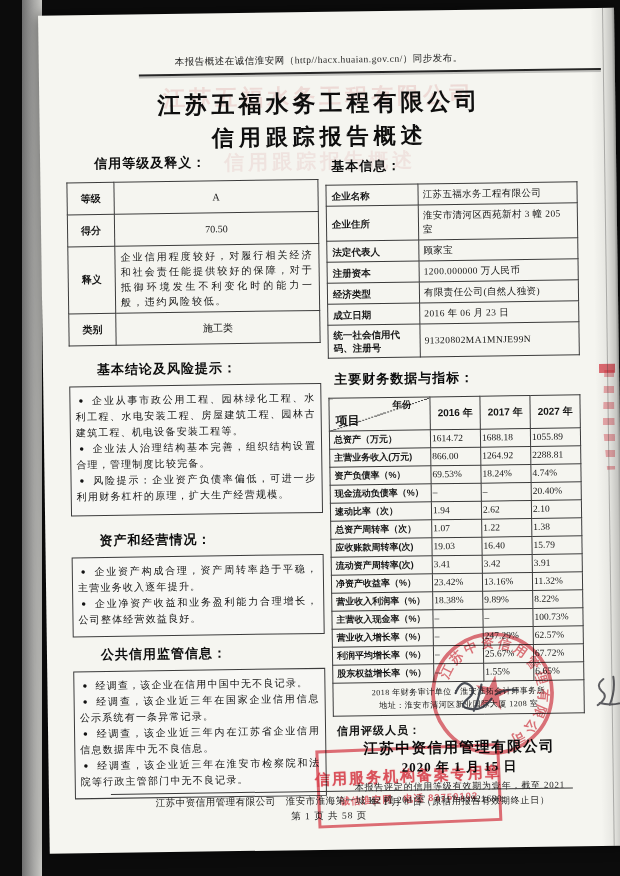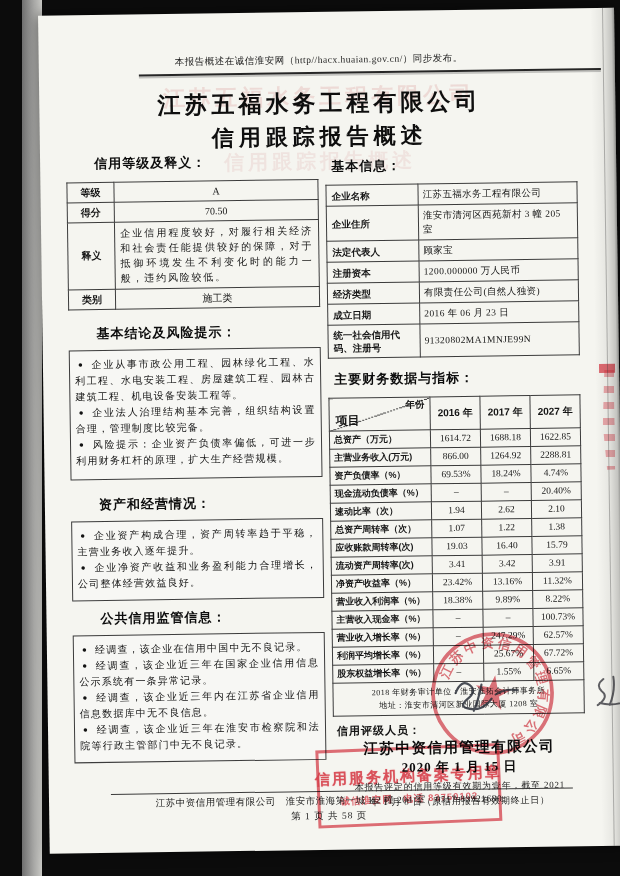--- a/index.html
+++ b/index.html
@@ -39,47 +39,47 @@
   h2.sec{margin:0;font-size:13px;font-weight:bold;letter-spacing:1px;color:#0d0d0d;
         font-family:"Liberation Sans","DejaVu Sans",sans-serif;}
   .col.left h2.sec{padding-left:28px;}
   .col.right h2.sec{padding-left:6px;}
 
   table{border-collapse:collapse;width:100%;table-layout:fixed;}
   th,td{border:1px solid #3c3c3c;color:#161616;}
 
   .rating-table{margin-top:9px;}
   .rating-table th{width:44px;font-size:10px;font-weight:bold;text-align:center;
-        font-family:"Liberation Sans","DejaVu Sans",sans-serif;padding:2px 1px;margin-left:12px;}
+        font-family:"Liberation Sans","DejaVu Sans",sans-serif;padding:8px 1px;margin-left:12px;}
   .rating-table td{font-size:10px;text-align:center;padding:2px 3px;}
   .rating-table td.justify{text-align:left;letter-spacing:1.8px;line-height:15px;padding:3px 5px;text-align:justify;}
   .rt-short th,.rt-short td{height:15px;}
 
   .bullet-box{border:1px solid #3c3c3c;margin-top:7px;padding:6px 5px 8px 5px;background:rgba(255,255,255,.25);}
   .bullet-box p{margin:0;font-size:10px;line-height:16px;letter-spacing:1.2px;text-align:justify;color:#131313;}
   .blt{font-size:8px;vertical-align:1px;padding-right:7px;padding-left:3px;}
 
   .bi-table{margin-top:9px;}
   .bi-table th{width:84px;font-size:9.5px;font-weight:bold;text-align:left;padding:3px 2px 3px 5px;
         font-family:"Liberation Sans","DejaVu Sans",sans-serif;line-height:13px;}
   .bi-table td{font-size:9.5px;padding:3px 4px;line-height:14px;letter-spacing:.4px;}
 
   .fin-table{margin-top:9px;}
   .fin-table th,.fin-table td{font-size:9px;}
   .fin-table .corner{position:relative;width:98px;height:30px;
         background:linear-gradient(to bottom right,transparent 49.4%,#444 49.4%,#444 50.6%,transparent 50.6%);}
-  .corner-top{position:absolute;top:1px;right:5px;font-size:9.5px;font-weight:bold;
+  .corner-top{position:absolute;top:1px;right:18px;font-size:9.5px;font-weight:bold;
         font-family:"Liberation Sans","DejaVu Sans",sans-serif;}
   .corner-bottom{position:absolute;bottom:1px;left:6px;font-size:12px;font-weight:bold;
         font-family:"Liberation Sans","DejaVu Sans",sans-serif;}
   .fin-table th.year{font-size:10px;font-weight:bold;text-align:center;
         font-family:"Liberation Sans","DejaVu Sans",sans-serif;}
   .fin-table td.lbl{text-align:left;font-weight:bold;padding:2px 2px 2px 4px;line-height:13px;
         font-family:"Liberation Sans","DejaVu Sans",sans-serif;}
-  .fin-table td.val{text-align:center;padding:2px 1px;line-height:13px;font-size:9.5px;margin-top:48px;}
+  .fin-table td.val{padding:2px 1px;line-height:13px;font-size:9.5px;margin-top:48px;}
   .fin-table .fnote{font-size:8px;text-align:center;line-height:13px;padding:3px 2px;letter-spacing:.5px;}
 
   .rater-line{margin-top:7px;font-size:11px;font-weight:bold;letter-spacing:1px;
         font-family:"Liberation Sans","DejaVu Sans",sans-serif;padding-left:4px;}
   .signoff-company{margin-top:1px;text-align:center;font-size:14.5px;font-weight:bold;letter-spacing:1.5px;color:#0d0d0d;}
   .signoff-date{text-align:center;font-size:13px;font-weight:bold;letter-spacing:1px;margin-top:1px;color:#0d0d0d;}
   .validity{text-align:center;font-size:9px;letter-spacing:.8px;line-height:15px;margin-top:3px;color:#1a1a1a;}
 
   .footer-rule{position:absolute;top:779px;left:62px;width:462px;height:1px;background:#3a3a3a;}
   .footer1{position:absolute;top:783px;width:560px;text-align:center;font-size:9.5px;letter-spacing:.5px;color:#1b1b1b;}
@@ -208,21 +208,21 @@
               <span class="corner-bottom">项目</span>
             </th>
             <th class="year">2016 年</th>
             <th class="year">2017 年</th>
             <th class="year">2027 年</th>
           </tr>
           <tr>
                 <td class="lbl">总资产（万元）</td>
                 <td class="val">1614.72</td>
                 <td class="val">1688.18</td>
-                <td class="val">1622.85</td>
+                <td class="val">1055.89</td>
               </tr>
           <tr>
                 <td class="lbl">主营业务收入(万元)</td>
                 <td class="val">866.00</td>
                 <td class="val">1264.92</td>
                 <td class="val">2288.81</td>
               </tr>
           <tr>
                 <td class="lbl">资产负债率（%）</td>
                 <td class="val">69.53%</td>

